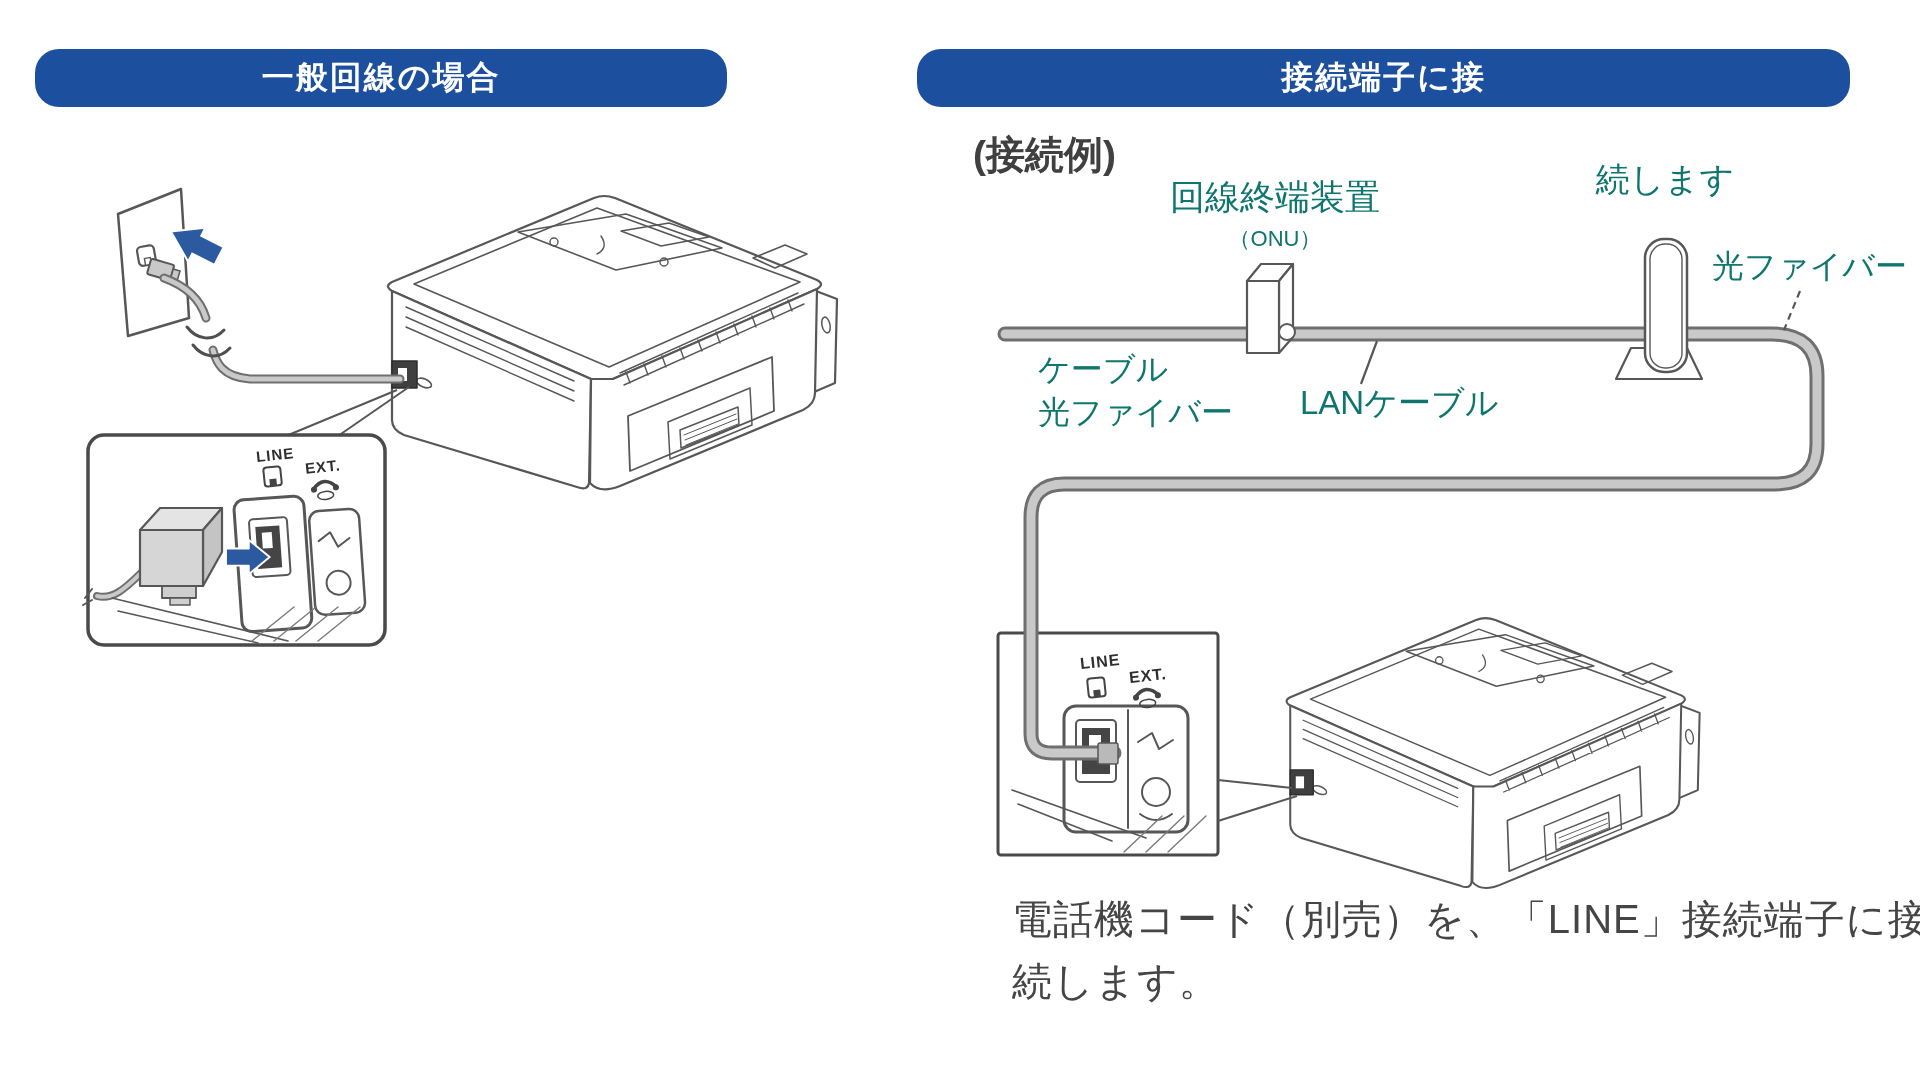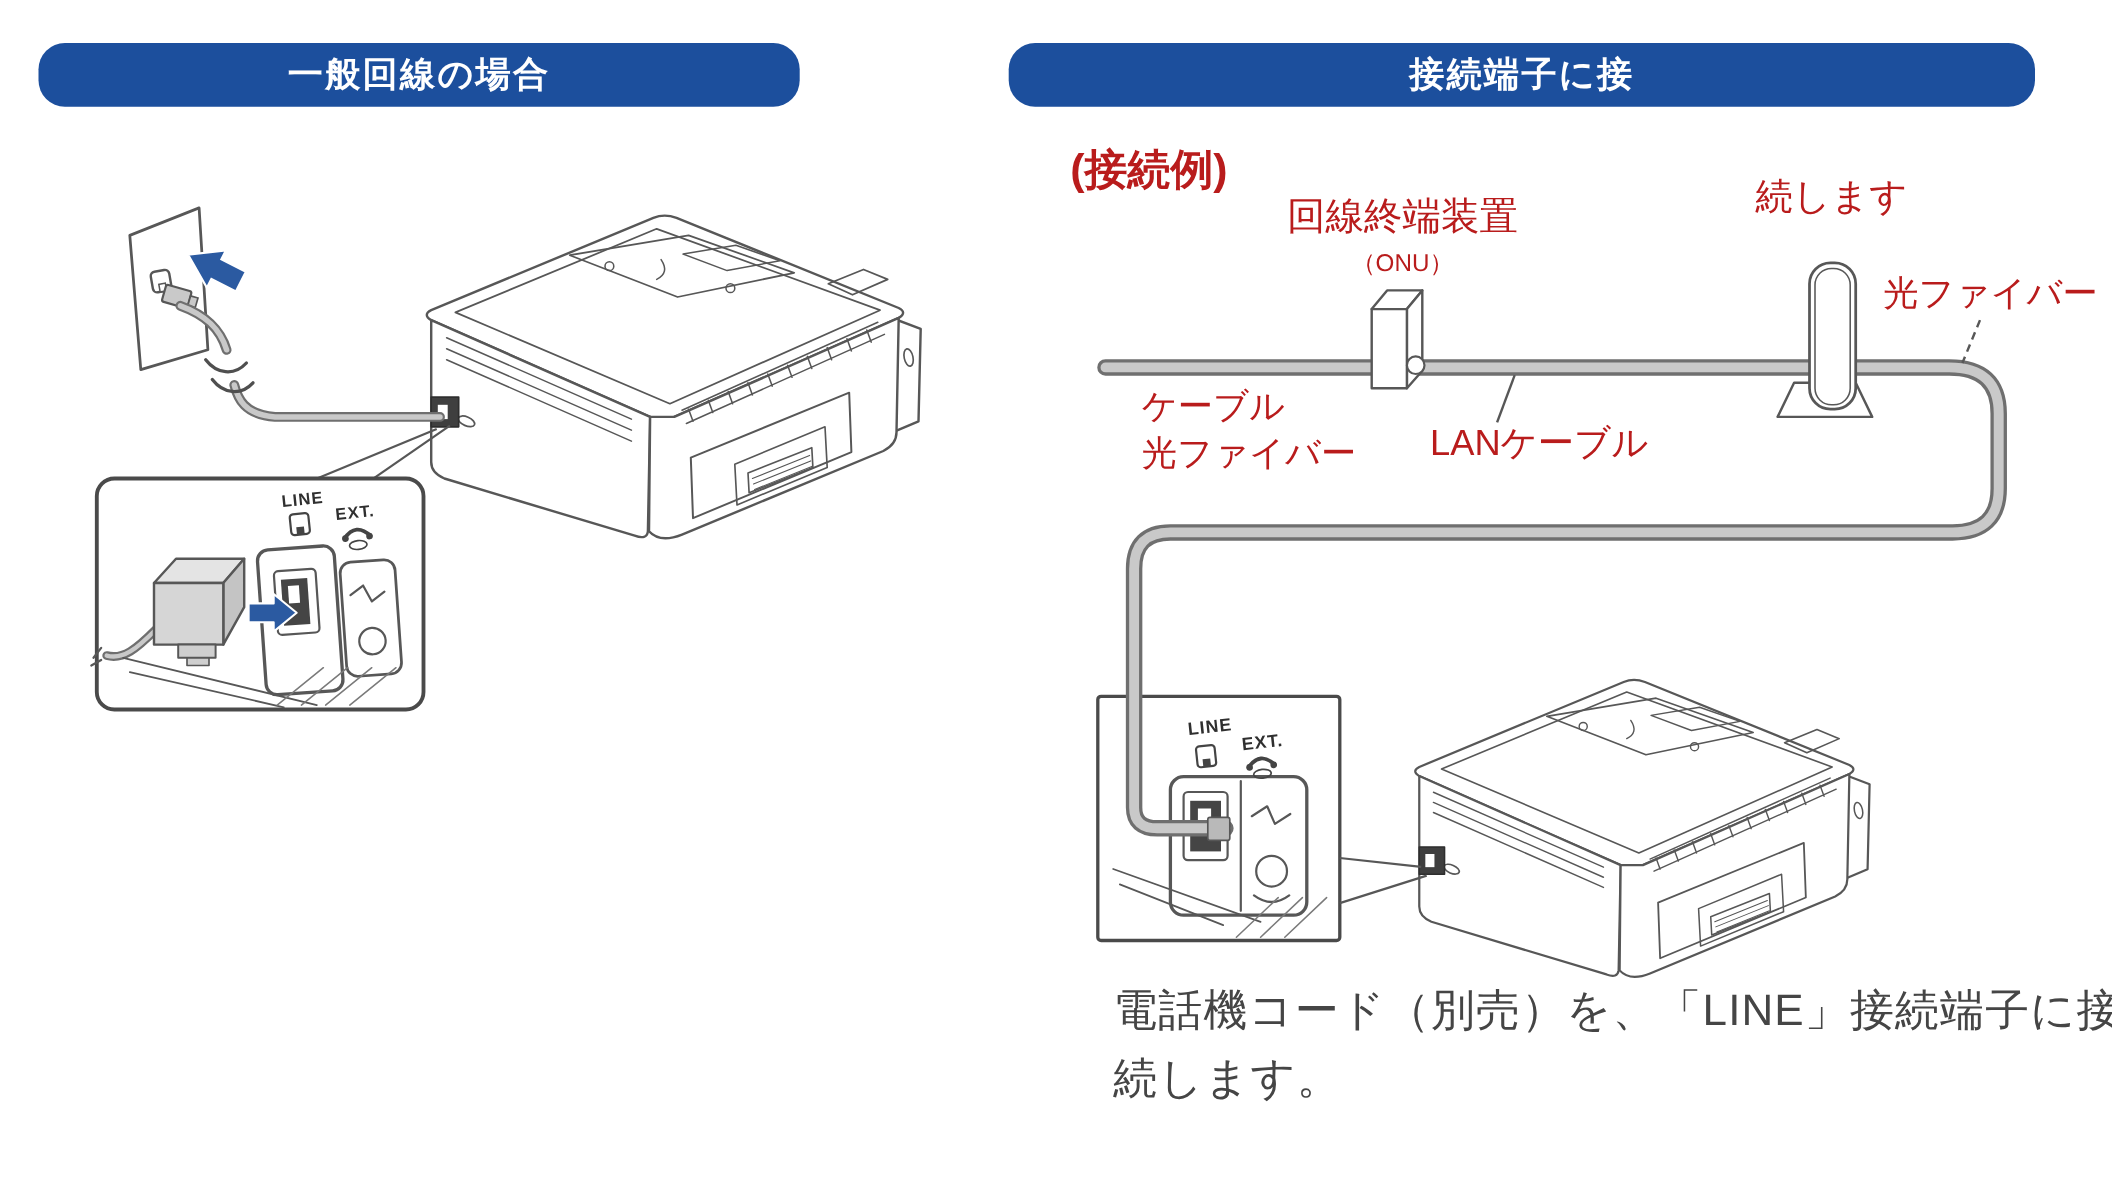--- a/index.html
+++ b/index.html
@@ -1,25 +1,25 @@
 <!DOCTYPE html>
 <html><head>
 <meta charset="utf-8">
 <style>
   html,body{margin:0;padding:0;background:#ffffff;}
   body{width:1920px;height:1080px;position:relative;overflow:hidden;
        font-family:"Liberation Sans","DejaVu Sans",sans-serif;color:#3f3f3f;}
-  .banner{position:absolute;top:39px;height:58px;border-radius:24px;
+  .banner{position:absolute;top:49px;height:58px;border-radius:24px;
           background:#1c4f9d;color:#fff;font-size:32px;font-weight:bold;
           display:flex;align-items:center;justify-content:center;letter-spacing:2px;}
   #banner-left{left:35px;width:692px;}
   #banner-right{left:917px;width:933px;}
-  .lbl{position:absolute;color:#b91c1c;font-size:33px;line-height:42px;white-space:nowrap;}
+  .lbl{position:absolute;color:#0f766e;font-size:33px;line-height:42px;white-space:nowrap;}
   .lbl.center{text-align:center;}
-  #example-label{left:973px;top:134px;font-size:39px;font-weight:bold;color:#b91c1c;}
+  #example-label{left:973px;top:134px;font-size:39px;font-weight:bold;color:#404040;}
   #onu-label{left:1140px;top:176px;width:270px;font-size:35px;}
   #onu-label .l2{font-size:22px;}
   #hikari-label{left:1545px;top:158px;width:240px;font-size:34px;}
   #cord-label{left:1712px;top:245px;font-size:32px;}
   #fiber-label{left:1038px;top:348px;font-size:32px;line-height:43px;}
   #lan-label{left:1300px;top:382px;font-size:33px;}
   #caption{left:1012px;top:888px;font-size:40px;line-height:62px;color:#454545;letter-spacing:1px;}
   .portlbl{position:absolute;font-size:15px;font-weight:bold;color:#2f2f2f;transform:rotate(-6deg);letter-spacing:1px;}
   #line-lbl-left{left:256px;top:446px;}
   #ext-lbl-left{left:305px;top:458px;}

